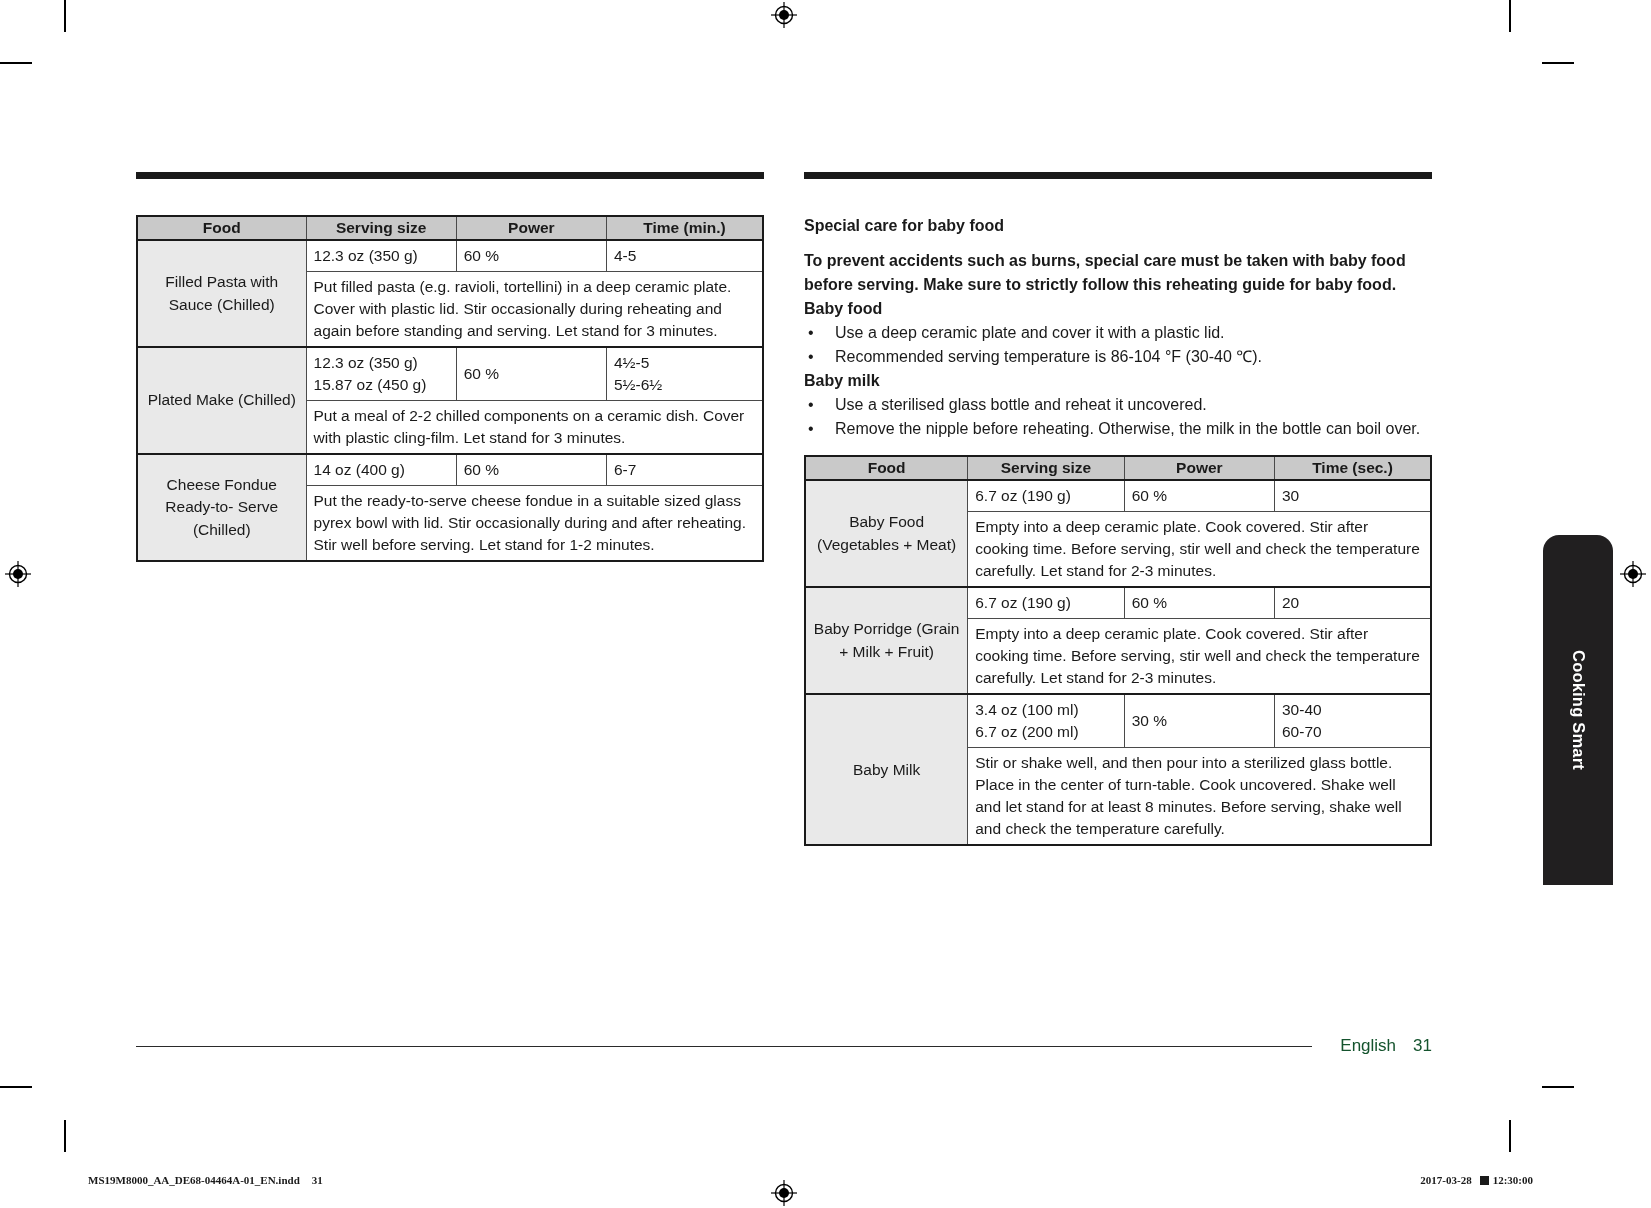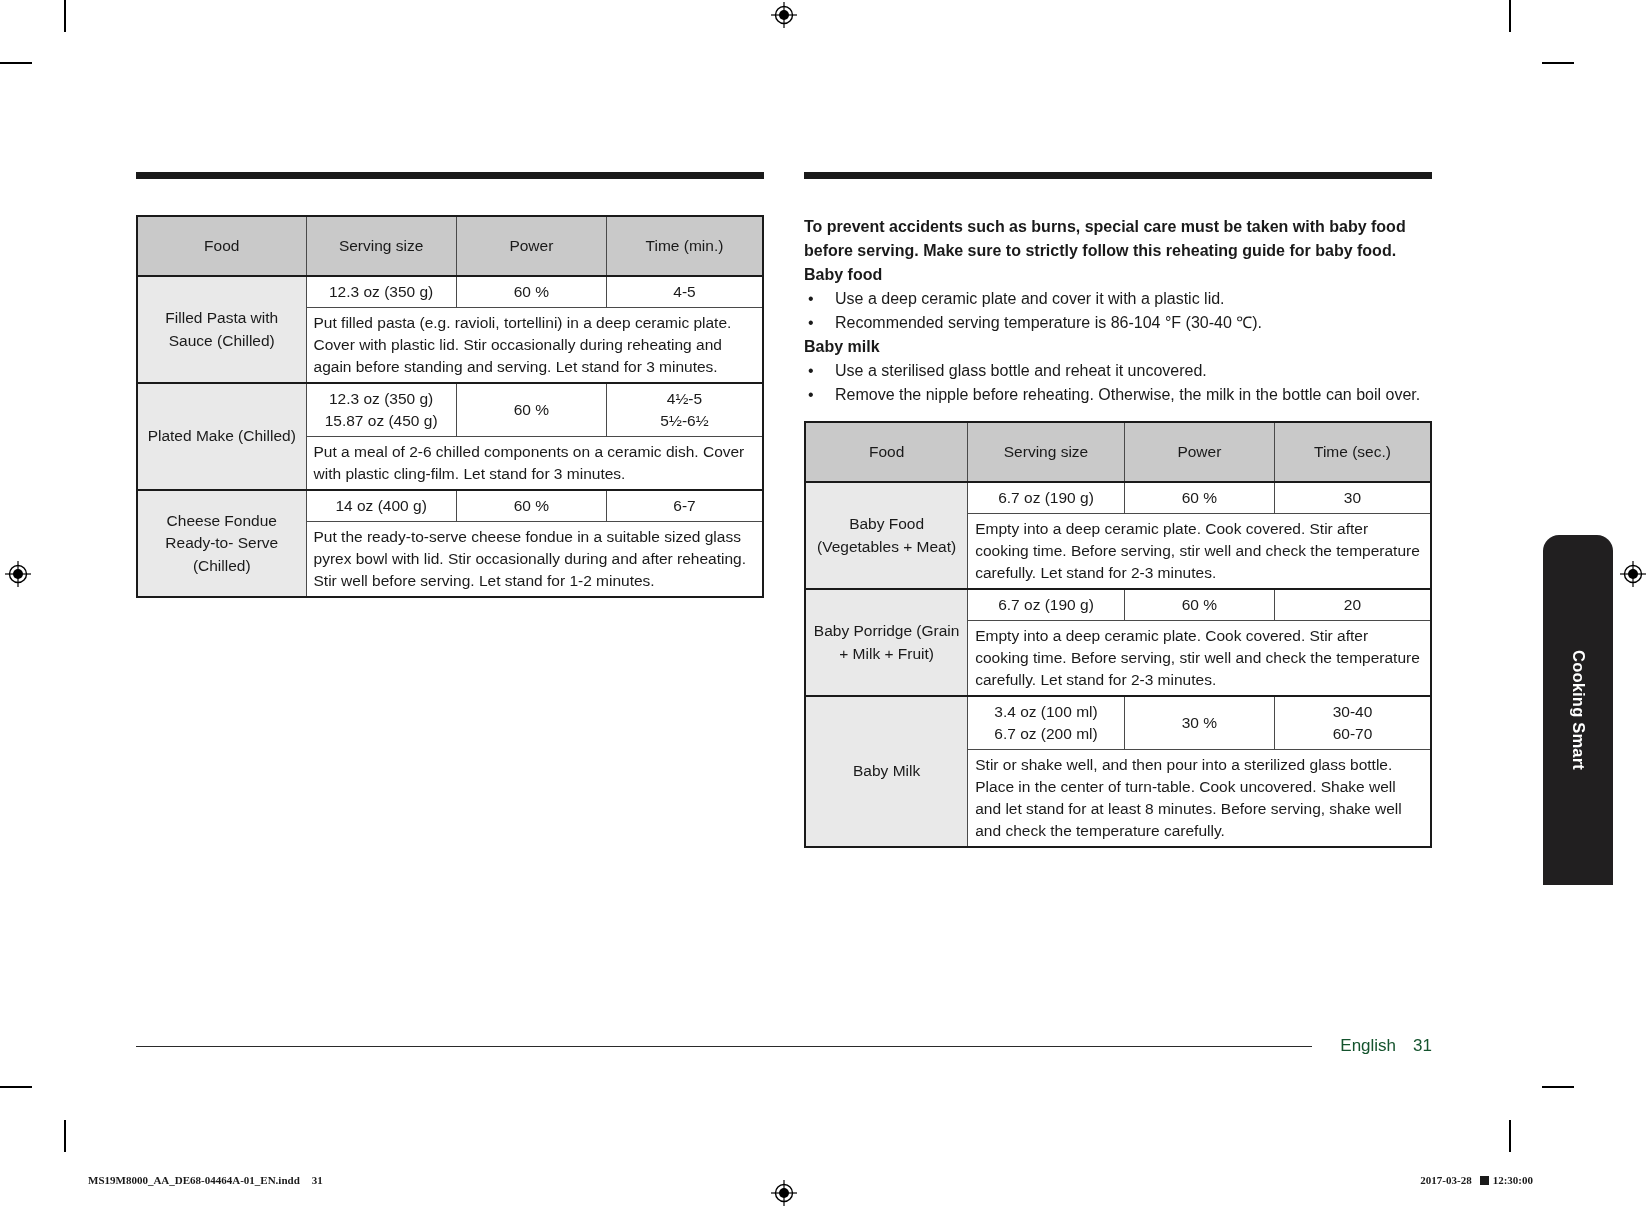--- a/index.html
+++ b/index.html
@@ -47,32 +47,32 @@
     line-height: 1.42;
   }
   table.guide th,
   table.guide td {
     border: 1px solid #4a4a4a;
     padding: 4px 7px;
     vertical-align: middle;
   }
   table.guide thead th {
     background: #c9c9c9;
-    font-weight: normal;
+    font-weight: bold;
     text-align: center;
-    padding: 18px 7px;
+    padding: 0 7px;
     border-color: #4a4a4a;
   }
   td.food {
     background: #e9e9e9;
     text-align: center;
     vertical-align: middle;
     line-height: 1.45;
   }
-  td.numeric { text-align: center; }
+  td.numeric { }
   td.desc {
     text-align: left;
     line-height: 1.42;
   }
   tr.sep-top > td,
   tr.sep-top > th { border-top: 2px solid #1a1a1a; }
   .tbl-outer { border: 2px solid #1a1a1a; }
 
   
   .subhead {
@@ -244,39 +244,40 @@
           <td class="desc" colspan="3">Put filled pasta (e.g. ravioli, tortellini) in a deep ceramic plate. Cover with plastic lid. Stir occasionally during reheating and again before standing and serving. Let stand for 3 minutes.</td>
         </tr>
 
         <tr class="sep-top">
           <td class="food" rowspan="2">Plated Make (Chilled)</td>
           <td class="numeric">12.3 oz (350 g)<br>15.87 oz (450 g)</td>
           <td class="numeric">60 %</td>
           <td class="numeric">4½-5<br>5½-6½</td>
         </tr>
         <tr>
-          <td class="desc" colspan="3">Put a meal of 2-6 chilled components on a ceramic dish. Cover with plastic cling-film. Let stand for 3 minutes.</td>
+          <td class="desc" colspan="3">Put a meal of 2-2 chilled components on a ceramic dish. Cover with plastic cling-film. Let stand for 3 minutes.</td>
         </tr>
 
         <tr class="sep-top">
           <td class="food" rowspan="2">Cheese Fondue Ready-to- Serve (Chilled)</td>
           <td class="numeric">14 oz (400 g)</td>
           <td class="numeric">60 %</td>
           <td class="numeric">6-7</td>
         </tr>
         <tr>
           <td class="desc" colspan="3">Put the ready-to-serve cheese fondue in a suitable sized glass pyrex bowl with lid. Stir occasionally during and after reheating. Stir well before serving. Let stand for 1-2 minutes.</td>
         </tr>
       </tbody>
     </table>
   </div>
 
   <div class="col col-right">
     <div class="rule-top"></div>
 
+    <h2 class="subhead">Special care for baby food</h2>
 
     <p class="para">To prevent accidents such as burns, special care must be taken with baby food before serving. Make sure to strictly follow this reheating guide for baby food.</p>
     <p class="para">Baby food</p>
 
     <ul class="bullets">
       <li><span class="bul">•</span><span>Use a deep ceramic plate and cover it with a plastic lid.</span></li>
       <li><span class="bul">•</span><span>Recommended serving temperature is 86-104 °F (30-40 ℃).</span></li>
     </ul>
 
     <p class="para">Baby milk</p>

